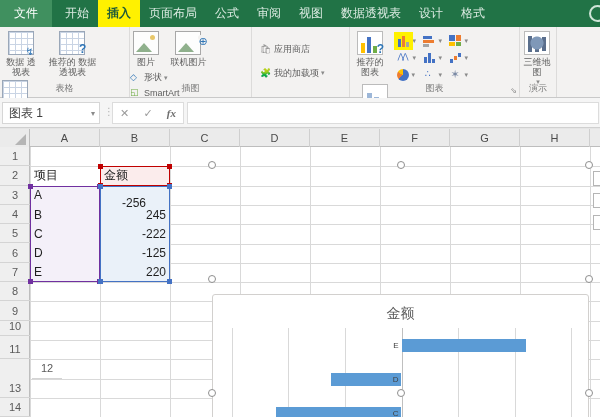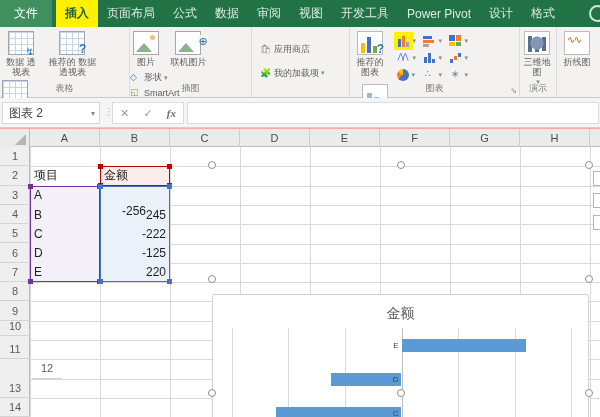--- a/index.html
+++ b/index.html
@@ -1,18 +1,18 @@
 <!DOCTYPE html>
 <html><head>
 <meta charset="utf-8">
 <style>
   * { margin:0; padding:0; box-sizing:border-box; }
   html,body { width:600px; height:417px; overflow:hidden; }
   body { font-family:"Liberation Sans","DejaVu Sans",sans-serif; background:#fff; position:relative; }
-  #app { position:absolute; left:0; top:0; width:600px; height:417px; overflow:hidden; background:#fca5a5; }
+  #app { position:absolute; left:0; top:0; width:600px; height:417px; overflow:hidden; background:#e5e5e5; }
 
   
   #tabbar { position:absolute; left:0; top:0; width:600px; height:27px; background:#217346; display:flex; align-items:stretch; }
   .tab { color:#dcebe2; font-size:12px; display:flex; align-items:center; padding:0 9px; cursor:default; white-space:nowrap; }
   .tab.file { background:#40905F; color:#fff; padding:0 14px; margin-right:4px; }
   .tab.active { background:#FFF100; color:#1f5b38; font-weight:bold; }
   #tellme-circle { position:absolute; right:-6px; top:5px; width:17px; height:17px; border:2px solid #cfe5d8; border-radius:50%; }
 
   
   #ribbon { position:absolute; left:0; top:27px; width:600px; height:71px; background:#F3F2F1; border-bottom:1px solid #c9c9c9; display:flex; }
@@ -96,28 +96,27 @@
   .chandle { position:absolute; width:8px; height:8px; border-radius:50%; background:#fff; border:1px solid #8f8f8f; z-index:7; }
   .sidebtn { position:absolute; width:14px; height:15px; background:#fff; border:1px solid #b5b5b5; z-index:6; }
 </style>
 </head>
 <body>
 
 <div id="app">
 
   <div id="tabbar">
       <div class="tab file">文件</div>
+      <div class="tab">开始</div>
       <div class="tab active">插入</div>
       <div class="tab">页面布局</div>
       <div class="tab">公式</div>
-      <div class="tab">数据</div>
       <div class="tab">审阅</div>
       <div class="tab">视图</div>
-      <div class="tab">开发工具</div>
-      <div class="tab">Power Pivot</div>
+      <div class="tab">数据透视表</div>
       <div class="tab">设计</div>
       <div class="tab">格式</div>
       <div id="tellme-circle"></div>
     </div>
 
   <div id="ribbon">
 
     <div class="rgroup" style="width:130px">
       <span class="bigbtn" style="width:42px">
         <span class="icon24 i-grid i-pivot"></span>
@@ -230,31 +229,25 @@
 
     <div class="rgroup" style="width:37px">
       <span class="bigbtn" style="width:34px">
         <span class="icon24 i-map"></span>
         <span class="blabel">三维地 图</span>
         <span class="drop">▾</span>
       </span>
       <span class="glabel">演示</span>
     </div>
 
-    <div class="rgroup" style="width:43px;border-right:none">
-      <span class="bigbtn" style="width:40px">
-        <span class="icon24 i-spark"></span>
-        <span class="blabel">折线图</span>
-      </span>
-    </div>
   </div>
 
   <div id="formula-row">
     <div id="namebox">
-      <span>图表 2</span>
+      <span>图表 1</span>
       <span class="nb-arrow">▾</span>
     </div>
     <span id="fx-dots">⋮</span>
     <div id="fxbtns">
       <span>✕</span>
       <span>✓</span>
       <span class="fx">fx</span>
     </div>
     <div id="formula-input"><span></span></div>
   </div>
@@ -296,21 +289,21 @@
         <div class="handle4" style="left: 167px; top: 35.3px; background: rgb(192, 0, 0); z-index: 3;"></div>
         <div class="handle4" style="left: 98px; top: 53.6px; background: rgb(192, 0, 0); z-index: 3;"></div>
         <div class="handle4" style="left: 167px; top: 53.6px; background: rgb(192, 0, 0); z-index: 3;"></div>
         <div class="handle4" style="left: 98px; top: 54.6px; background: rgb(68, 114, 196); z-index: 3;"></div>
         <div class="handle4" style="left: 167px; top: 54.6px; background: rgb(68, 114, 196); z-index: 3;"></div>
         <div class="handle4" style="left: 98px; top: 150.1px; background: rgb(68, 114, 196); z-index: 3;"></div>
         <div class="handle4" style="left: 167px; top: 150.1px; background: rgb(68, 114, 196); z-index: 3;"></div>
         <div class="cell" style="left: 30px; top: 37.3px; width: 70px; height: 19.3px;">项目</div>
         <div class="cell" style="left: 100px; top: 37.3px; width: 70px; height: 19.3px; z-index: 3;">金额</div>
         <div class="cell" style="left: 30px; top: 56.6px; width: 70px; height: 19.3px; z-index: 3;">A</div>
-        <div class="cell right" style="left: 100px; top: 72px; width: 50px; height: 19.3px; z-index: 3;">-256</div>
+        <div class="cell right" style="left: 100px; top: 64px; width: 50px; height: 19.3px; z-index: 3;">-256</div>
         <div class="cell" style="left: 30px; top: 75.9px; width: 70px; height: 19.3px; z-index: 3;">B</div>
         <div class="cell right" style="left: 100px; top: 75.9px; width: 70px; height: 19.3px; z-index: 3;">245</div>
         <div class="cell" style="left: 30px; top: 95.2px; width: 70px; height: 19.3px; z-index: 3;">C</div>
         <div class="cell right" style="left: 100px; top: 95.2px; width: 70px; height: 19.3px; z-index: 3;">-222</div>
         <div class="cell" style="left: 30px; top: 114.5px; width: 70px; height: 19.3px; z-index: 3;">D</div>
         <div class="cell right" style="left: 100px; top: 114.5px; width: 70px; height: 19.3px; z-index: 3;">-125</div>
         <div class="cell" style="left: 30px; top: 133.8px; width: 70px; height: 19.3px; z-index: 3;">E</div>
         <div class="cell right" style="left: 100px; top: 133.8px; width: 70px; height: 19.3px; z-index: 3;">220</div>
       </div>
     <div id="colheaders">

